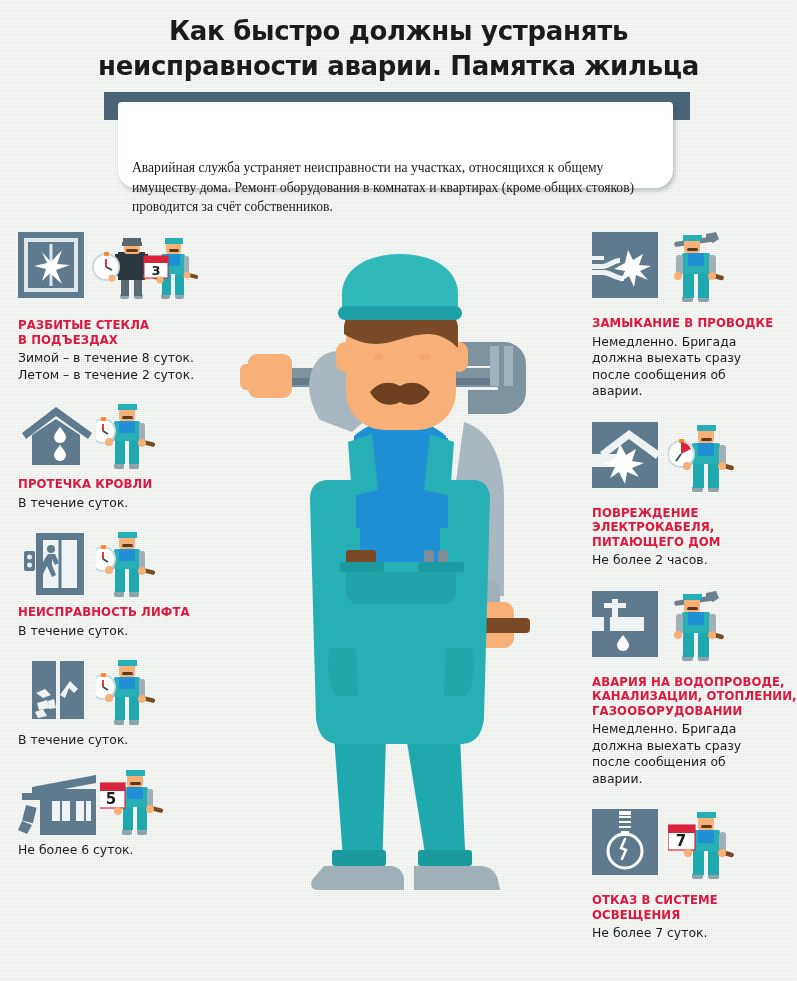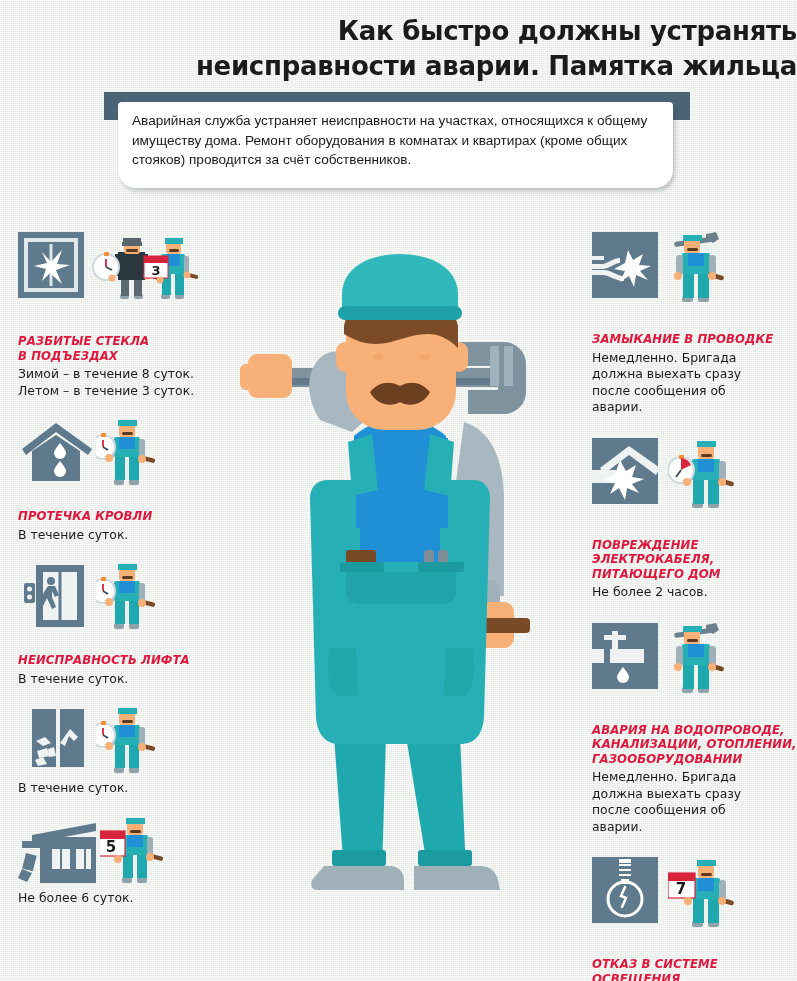--- a/index.html
+++ b/index.html
@@ -14,21 +14,21 @@
     position: absolute; inset: 0;
     background:
       repeating-linear-gradient(0deg, rgba(255,255,255,.55) 0 1px, rgba(0,0,0,0) 1px 2px),
       repeating-linear-gradient(90deg, rgba(255,255,255,.45) 0 1px, rgba(0,0,0,0) 1px 2px),
       #e4e9e4;
   }
 
   
   .title {
     position: absolute; left: 0; right: 0; top: 14px;
-    text-align: right;
+    text-align: center;
     font-family: "DejaVu Sans", sans-serif;
     font-weight: 700;
     font-size: 26px;
     line-height: 35px;
     color: #1b1b1b;
     letter-spacing: -0.3px;
   }
   .title .ln { display: block; }
 
   
@@ -39,41 +39,41 @@
   }
   .intro-box {
     position: absolute; left: 118px; top: 12px; width: 555px; height: 86px;
     background: #ffffff;
     border-radius: 4px 4px 18px 18px;
     box-shadow: 2px 3px 4px rgba(60,70,80,.28);
     padding: 9px 14px 0 14px;
   }
   .intro-box p {
     font-size: 13.6px; line-height: 19.5px; color: #1a1a1a;
-    font-family: Liberation Sans, sans-serif;
+    font-family: Liberation Serif, serif;
+    margin-top: 47px;
   }
 
   
   .col { position: absolute; top: 232px; width: 215px; }
   .col-left  { left: 18px; }
   .col-right { left: 592px; }
 
   .item { position: relative; margin-bottom: 8px; }
   .item-icons { position: relative; height: 80px; }
 
   .item-title {
     color: #e0173c;
     font-weight: 700;
     font-size: 11.7px;
     line-height: 14.5px;
     letter-spacing: .1px;
-    margin-top: 20px;
+    margin-top: 4px;
     text-transform: uppercase;
     font-family: "DejaVu Sans", sans-serif;
-    font-style: italic;
   }
   .item-body {
     color: #1c1c1c;
     font-size: 12.4px;
     line-height: 16.5px;
     margin-top: 3px;
     font-family: "DejaVu Sans", sans-serif;
   }
 
   
@@ -168,21 +168,21 @@
             </g>
           </svg>
         </div>
       </div>
       <div class="item-title">
         <span>РАЗБИТЫЕ СТЕКЛА</span><br>
         <span>В ПОДЪЕЗДАХ</span>
       </div>
       <div class="item-body">
         <span>Зимой – в течение 8 суток.</span><br>
-        <span>Летом – в течение 3 суток.</span>
+        <span>Летом – в течение 2 суток.</span>
       </div>
     </div>
 
     <div class="item" style="margin-bottom:18px">
       <div class="item-icons" style="height:72px">
         <div class="tile notile">
           <svg width="78" height="70" viewBox="0 0 78 70">
             <path d="M38 6 L74 32 L70 38 L38 15 L8 38 L4 32 Z" fill="#5f7a8c"></path>
             <path d="M14 34 L38 18 L62 34 L62 64 L14 64 Z" fill="#5f7a8c"></path>
             <path d="M42 26 c4 5 6 8 6 10 a6 6 0 0 1 -12 0 c0 -2 2 -5 6 -10 z" fill="#ffffff"></path>

